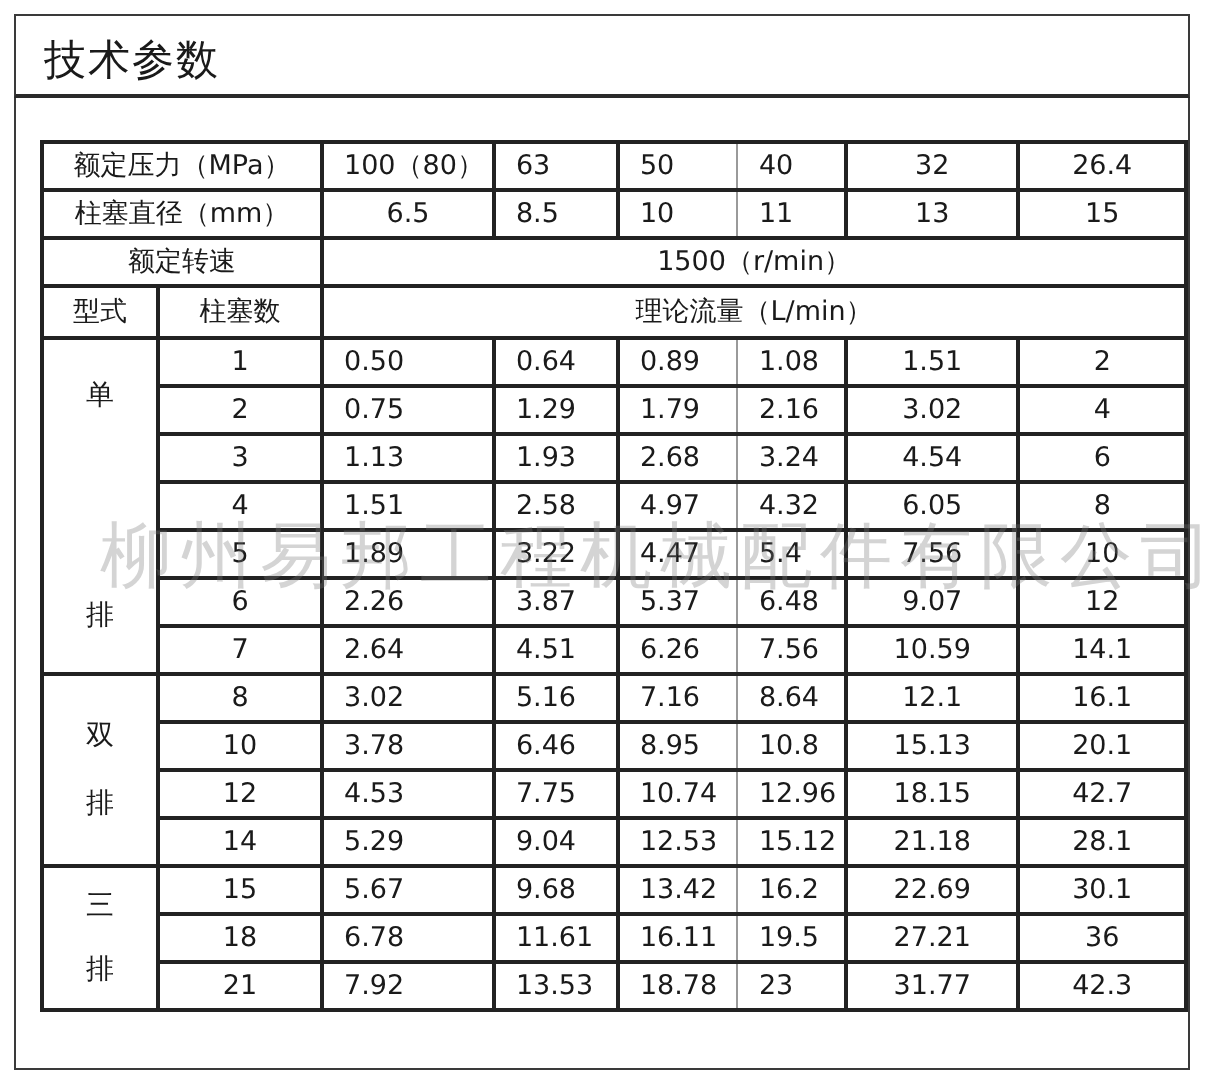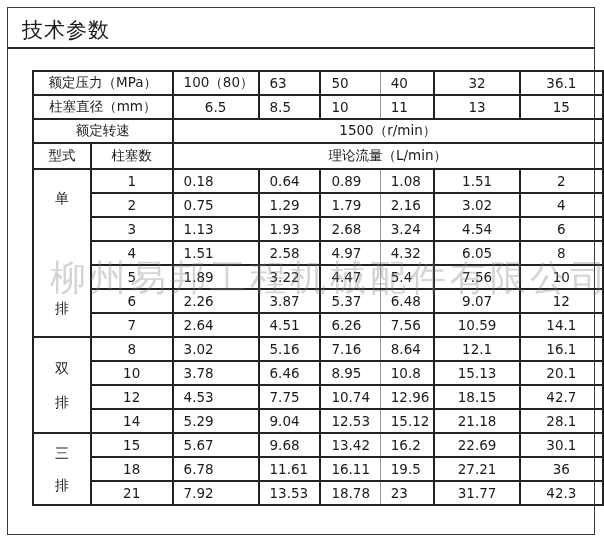--- a/index.html
+++ b/index.html
@@ -3,21 +3,21 @@
 <meta charset="utf-8">
 <style>
   html, body { margin:0; padding:0; background:#ffffff; }
   body { width:604px; height:545px; position:relative; overflow:hidden;
          font-family:"DejaVu Sans", "Liberation Sans", sans-serif; color:#1a1a1a; }
   .frame { position:absolute; left:7px; top:7px; width:588px; height:528px;
            border:1px solid #3a3a3a; box-sizing:border-box; background:#fff; }
   .titlebar { position:absolute; left:7px; top:7px; width:588px; height:42px;
               border:1px solid #3a3a3a; border-bottom:2px solid #2a2a2a; box-sizing:border-box; }
   .title { position:absolute; left:14px; top:8px; font-size:21px; font-weight:normal; letter-spacing:1px; }
-  table.spec { position:absolute; left:32px; top:70px; border-collapse:collapse;
+  table.spec { position:absolute; left:20px; top:70px; border-collapse:collapse;
                table-layout:fixed; font-size:13.5px;padding-left:25px; }
   table.spec td { border:2px solid #222; height:22px; padding:0 4px; white-space:nowrap;
                   overflow:hidden; vertical-align:middle; }
   .c { text-align:center; }
   .l { text-align:left; padding-left:10px !important; }
   .light-l { border-left:1px solid #9a9a9a !important; }
   .light-r { border-right:1px solid #9a9a9a !important; }
   .hdr-row td { height:23px; }
   .type-cell { text-align:center; font-size:14px; line-height:30px; }
   .watermark { position:absolute; left:50px; top:254px; font-size:36px; color:rgba(120,120,120,0.32);
@@ -43,21 +43,21 @@
       <col style="width:84px">
   </colgroup>
   <tbody id="tbody">
     <tr class="hdr-row">
       <td colspan="2" class="c">额定压力（MPa）</td>
       <td class="l">100（80）</td>
       <td class="l">63</td>
       <td class="l light-r">50</td>
       <td class="l light-l">40</td>
       <td class="c">32</td>
-      <td class="c">36.1</td>
+      <td class="c">26.4</td>
     </tr>
     <tr class="hdr-row">
       <td colspan="2" class="c">柱塞直径（mm）</td>
       <td class="c">6.5</td>
       <td class="l">8.5</td>
       <td class="l light-r">10</td>
       <td class="l light-l">11</td>
       <td class="c">13</td>
       <td class="c">15</td>
     </tr>
@@ -69,21 +69,21 @@
       <td class="c">型式</td>
       <td class="c">柱塞数</td>
       <td colspan="6" class="c">理论流量（L/min）</td>
     </tr>
   <tr>
         <td rowspan="7" class="type-cell">
           <div>单</div>
           <div style="margin-top: 80px;">排</div>
         </td>
         <td class="c">1</td>
-        <td class="l">0.18</td>
+        <td class="l">0.50</td>
         <td class="l">0.64</td>
         <td class="l light-r">0.89</td>
         <td class="l light-l">1.08</td>
         <td class="c">1.51</td>
         <td class="c">2</td>
       </tr>
       <tr>
         <td class="c">2</td>
         <td class="l">0.75</td>
         <td class="l">1.29</td>

